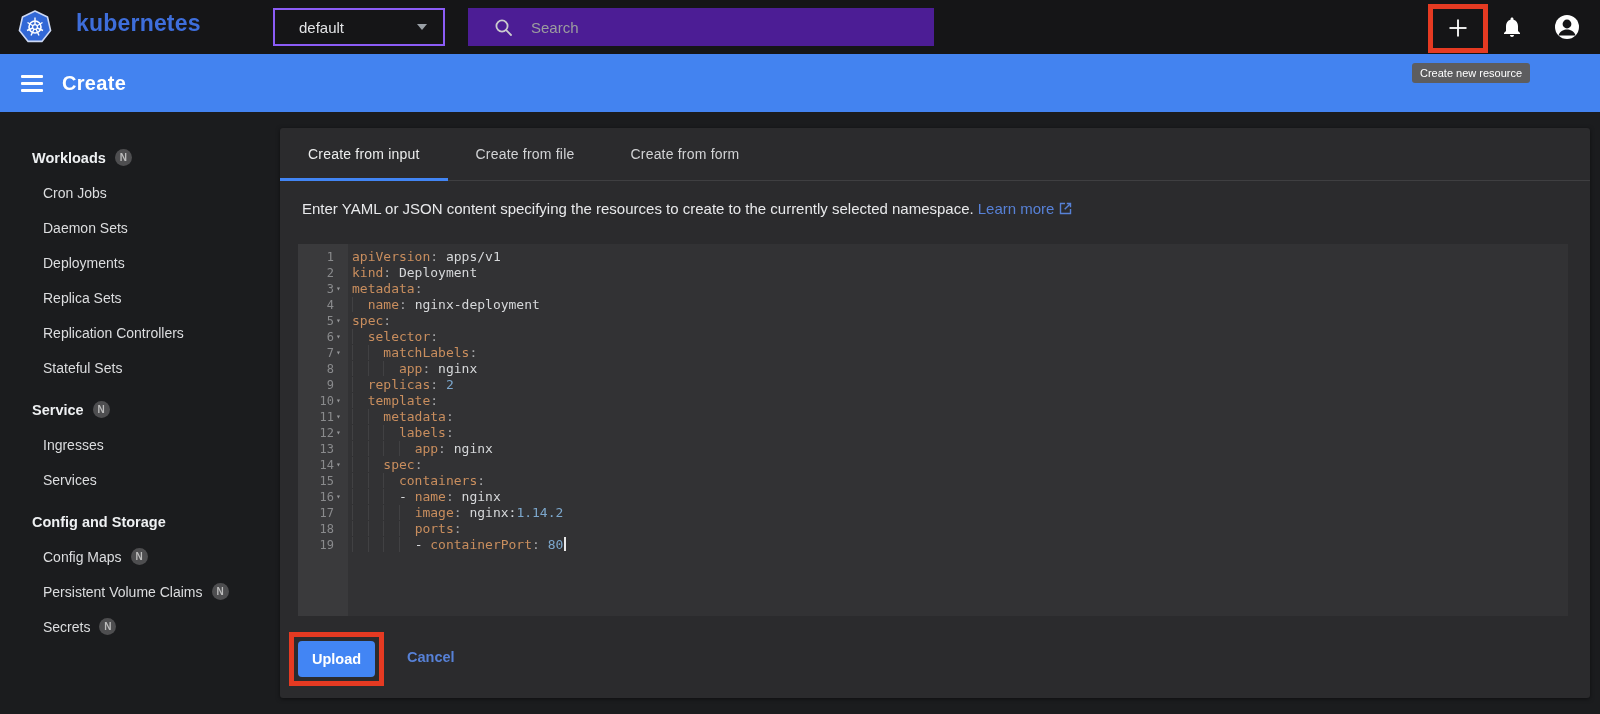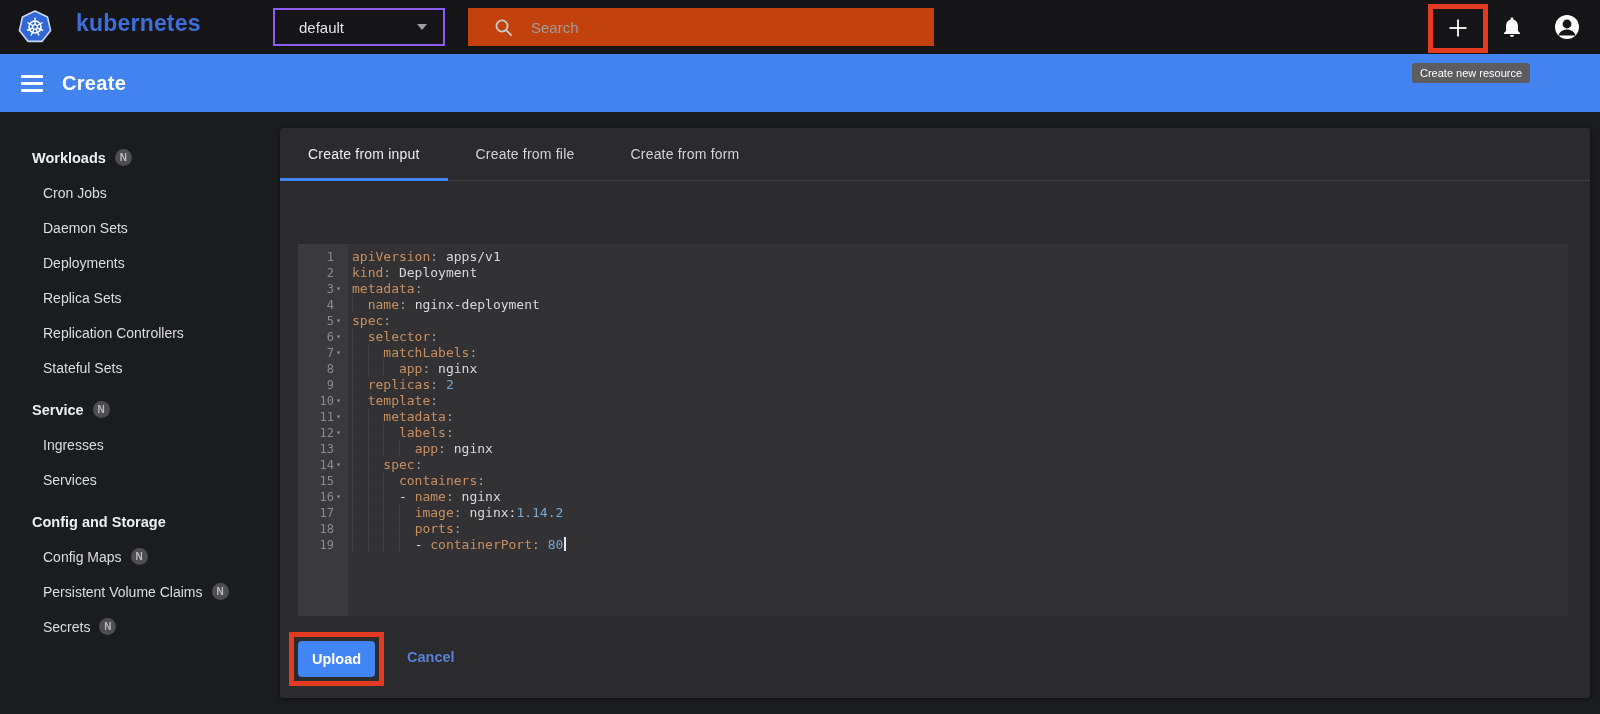--- a/index.html
+++ b/index.html
@@ -7,21 +7,21 @@
   body { font-family:"Liberation Sans", sans-serif; background:var(--page,#1b1c1e); position:relative; }
 
   
   .topbar { height:54px; background:var(--topbar,#151517); display:flex; align-items:center; position:relative; z-index:5; }
   .brand { display:flex; margin-left:18px;gap:12px; }
   .brand-text { margin-left:12px; font-size:23px; font-weight:bold; color:var(--brand,#3e6edb); letter-spacing:.2px; }
   .ns-select { position:absolute; left:273px; top:8px; width:172px; height:38px; border:2px solid #8b5cf6;
     display:flex; align-items:center; justify-content:space-between; padding:0 16px 0 24px; cursor:pointer; }
   .ns-value { color:#e2e3e5; font-size:15px; }
   .caret-down { width:0; height:0; border-left:5px solid transparent; border-right:5px solid transparent; border-top:6px solid #9aa0a6; }
-  .searchbar { position:absolute; left:468px; top:8px; width:466px; height:38px; background:#c2410c; display:flex; align-items:center; }
+  .searchbar { position:absolute; left:468px; top:8px; width:466px; height:38px; background:#4c1d95; display:flex; align-items:center; }
   .searchbar .mag { margin-left:26px; flex:none; }
   .searchbar input { background:transparent; border:none; outline:none; color:#e8e8e8; font-size:15px; margin-left:18px; width:360px; font-family:"Liberation Sans",sans-serif; }
   .searchbar input::placeholder { color:#9c9d9f; }
   .top-icons { position:absolute; right:14px; top:0; height:54px; display:flex; align-items:center; }
   .annot { border:5px solid var(--annot,#e53a22); }
   .annot-plus { width:60px; height:49px; display:flex; align-items:center; justify-content:center; margin-top:2px; }
   .plus-btn { width:38px; height:38px; border-radius:50%; background:#3c3d3f; display:flex; align-items:center; justify-content:center; cursor:pointer; }
   .icon-btn { background:none; border:none; cursor:pointer; display:flex; align-items:center; justify-content:center; }
   .bell-btn { margin-left:12px; }
   .avatar-btn { margin-left:30px; margin-right:6px; }
@@ -196,20 +196,24 @@
       </div>
     </nav>
 
   <section class="card">
     <div class="tabs" id="tabs">
         <div class="tab active">Create from input</div>
         <div class="tab">Create from file</div>
         <div class="tab">Create from form</div>
       </div>
 
+    <p class="desc"><span>Enter YAML or JSON content specifying the resources to create to the currently selected namespace.</span><a href="#"><span>Learn more</span><svg class="ext-ico" width="13" height="13" viewBox="0 0 13 13">
+            <path fill="#5781d6" d="M10.8 10.8H2.2V2.2H6V.8H.8v11.4h11.4V7h-1.4z"></path>
+            <path fill="#5781d6" d="M7.8.8v1.4h2L5.2 6.8l1 1 4.6-4.6v2h1.4V.8z"></path>
+          </svg></a></p>
 
     <div class="editor">
       <div class="ed-lines" id="editor-lines">
           <div class="ln">
             <span class="num">1</span>
             <span class="fold"></span>
             <span class="code"><span class="tk-k">apiVersion</span><span class="tk-p">: </span><span class="tk-v">apps/v1</span></span>
           </div>
           <div class="ln">
             <span class="num">2</span>

